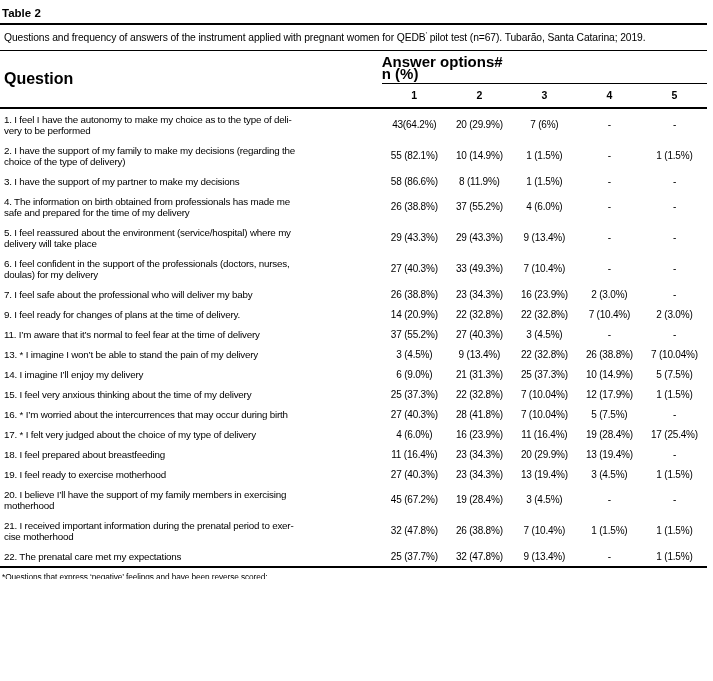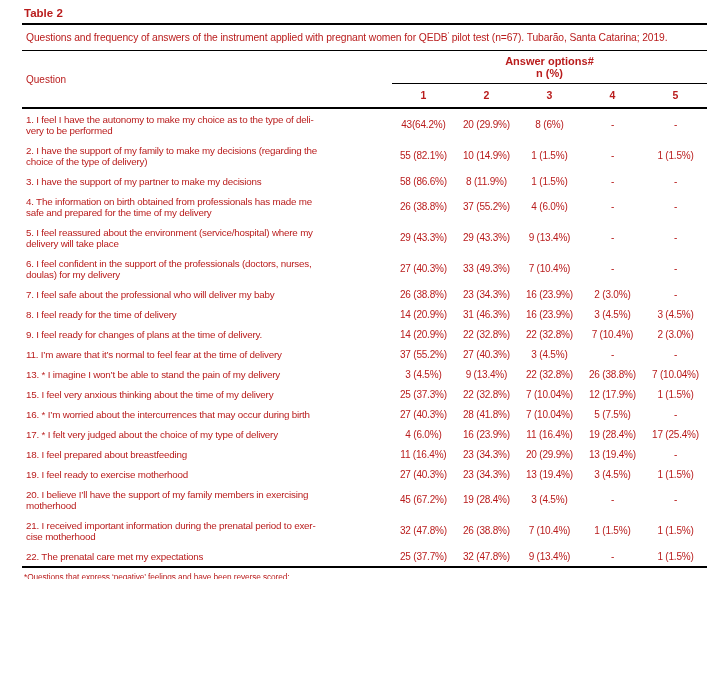--- a/index.html
+++ b/index.html
@@ -1,22 +1,22 @@
 <!DOCTYPE html>
 <html><head>
 <meta charset="utf-8">
 <style>
   html, body { margin: 0; padding: 0; background: #ffffff; }
   .page {
     width: 713px;
     height: 579px;
     box-sizing: border-box;
-    padding: 5px 6px 0 22px;
+    padding: 5px 6px 0 0;
     font-family: "Liberation Sans", sans-serif;
-    color: #b91c1c;
+    color: #000000;
     background: #ffffff;
     overflow: hidden;
   }
   .table-label {
     font-weight: bold;
     font-size: 11.5px;
     padding: 2px 2px 4px 2px;
   }
   .rule-thick { border-top: 2px solid #000; }
   .rule-thin  { border-top: 1.5px solid #000; }
@@ -26,30 +26,30 @@
     padding: 6px 2px 7px 4px;
   }
   .caption sup { font-size: 7px; vertical-align: super; }
 
   
   .thead { display: flex; align-items: stretch; }
   .thead-q {
     width: 54%;
     display: flex;
     align-items: center;
-    font-weight: normal;
-    font-size: 10px;
+    font-weight: bold;
+    font-size: 16px;
     padding-left: 4px;
     box-sizing: border-box;
   }
   .thead-a { flex: 1; padding-top: 5px; }
   .thead-a-title {
-    text-align: center;
+    text-align: left;
     font-weight: bold;
-    font-size: 11px;
+    font-size: 15px;
     line-height: 11.5px;
   }
   .thead-cols {
     display: grid;
     grid-template-columns: repeat(5, 1fr);
     border-top: 1.2px solid #000;
     margin-top: 4px;
     padding: 5px 0 6px 0;
     font-weight: bold;
     font-size: 10.5px;
@@ -126,21 +126,21 @@
         <col class="vcol">
         <col class="vcol">
         <col class="vcol">
     </colgroup>
     <tbody>
     <tr>
       <td class="q">1. I feel I have the autonomy to make my choice as to the type of deli-
 very to be performed</td>
       <td class="v">43(64.2%)</td>
       <td class="v">20 (29.9%)</td>
-      <td class="v">8 (6%)</td>
+      <td class="v">7 (6%)</td>
       <td class="v">-</td>
       <td class="v">-</td>
     </tr>
 
     <tr>
       <td class="q">2. I have the support of my family to make my decisions (regarding the
 choice of the type of delivery)</td>
       <td class="v">55 (82.1%)</td>
       <td class="v">10 (14.9%)</td>
       <td class="v">1 (1.5%)</td>
@@ -189,28 +189,20 @@
 
     <tr>
       <td class="q">7. I feel safe about the professional who will deliver my baby</td>
       <td class="v">26 (38.8%)</td>
       <td class="v">23 (34.3%)</td>
       <td class="v">16 (23.9%)</td>
       <td class="v">2 (3.0%)</td>
       <td class="v">-</td>
     </tr>
 
-    <tr>
-      <td class="q">8. I feel ready for the time of delivery</td>
-      <td class="v">14 (20.9%)</td>
-      <td class="v">31 (46.3%)</td>
-      <td class="v">16 (23.9%)</td>
-      <td class="v">3 (4.5%)</td>
-      <td class="v">3 (4.5%)</td>
-    </tr>
 
     <tr>
       <td class="q">9. I feel ready for changes of plans at the time of delivery.</td>
       <td class="v">14 (20.9%)</td>
       <td class="v">22 (32.8%)</td>
       <td class="v">22 (32.8%)</td>
       <td class="v">7 (10.4%)</td>
       <td class="v">2 (3.0%)</td>
     </tr>
 
@@ -227,20 +219,28 @@
 
     <tr>
       <td class="q">13. * I imagine I won’t be able to stand the pain of my delivery</td>
       <td class="v">3 (4.5%)</td>
       <td class="v">9 (13.4%)</td>
       <td class="v">22 (32.8%)</td>
       <td class="v">26 (38.8%)</td>
       <td class="v">7 (10.04%)</td>
     </tr>
 
+    <tr>
+      <td class="q">14. I imagine I’ll enjoy my delivery</td>
+      <td class="v">6 (9.0%)</td>
+      <td class="v">21 (31.3%)</td>
+      <td class="v">25 (37.3%)</td>
+      <td class="v">10 (14.9%)</td>
+      <td class="v">5 (7.5%)</td>
+    </tr>
 
     <tr>
       <td class="q">15. I feel very anxious thinking about the time of my delivery</td>
       <td class="v">25 (37.3%)</td>
       <td class="v">22 (32.8%)</td>
       <td class="v">7 (10.04%)</td>
       <td class="v">12 (17.9%)</td>
       <td class="v">1 (1.5%)</td>
     </tr>
 

